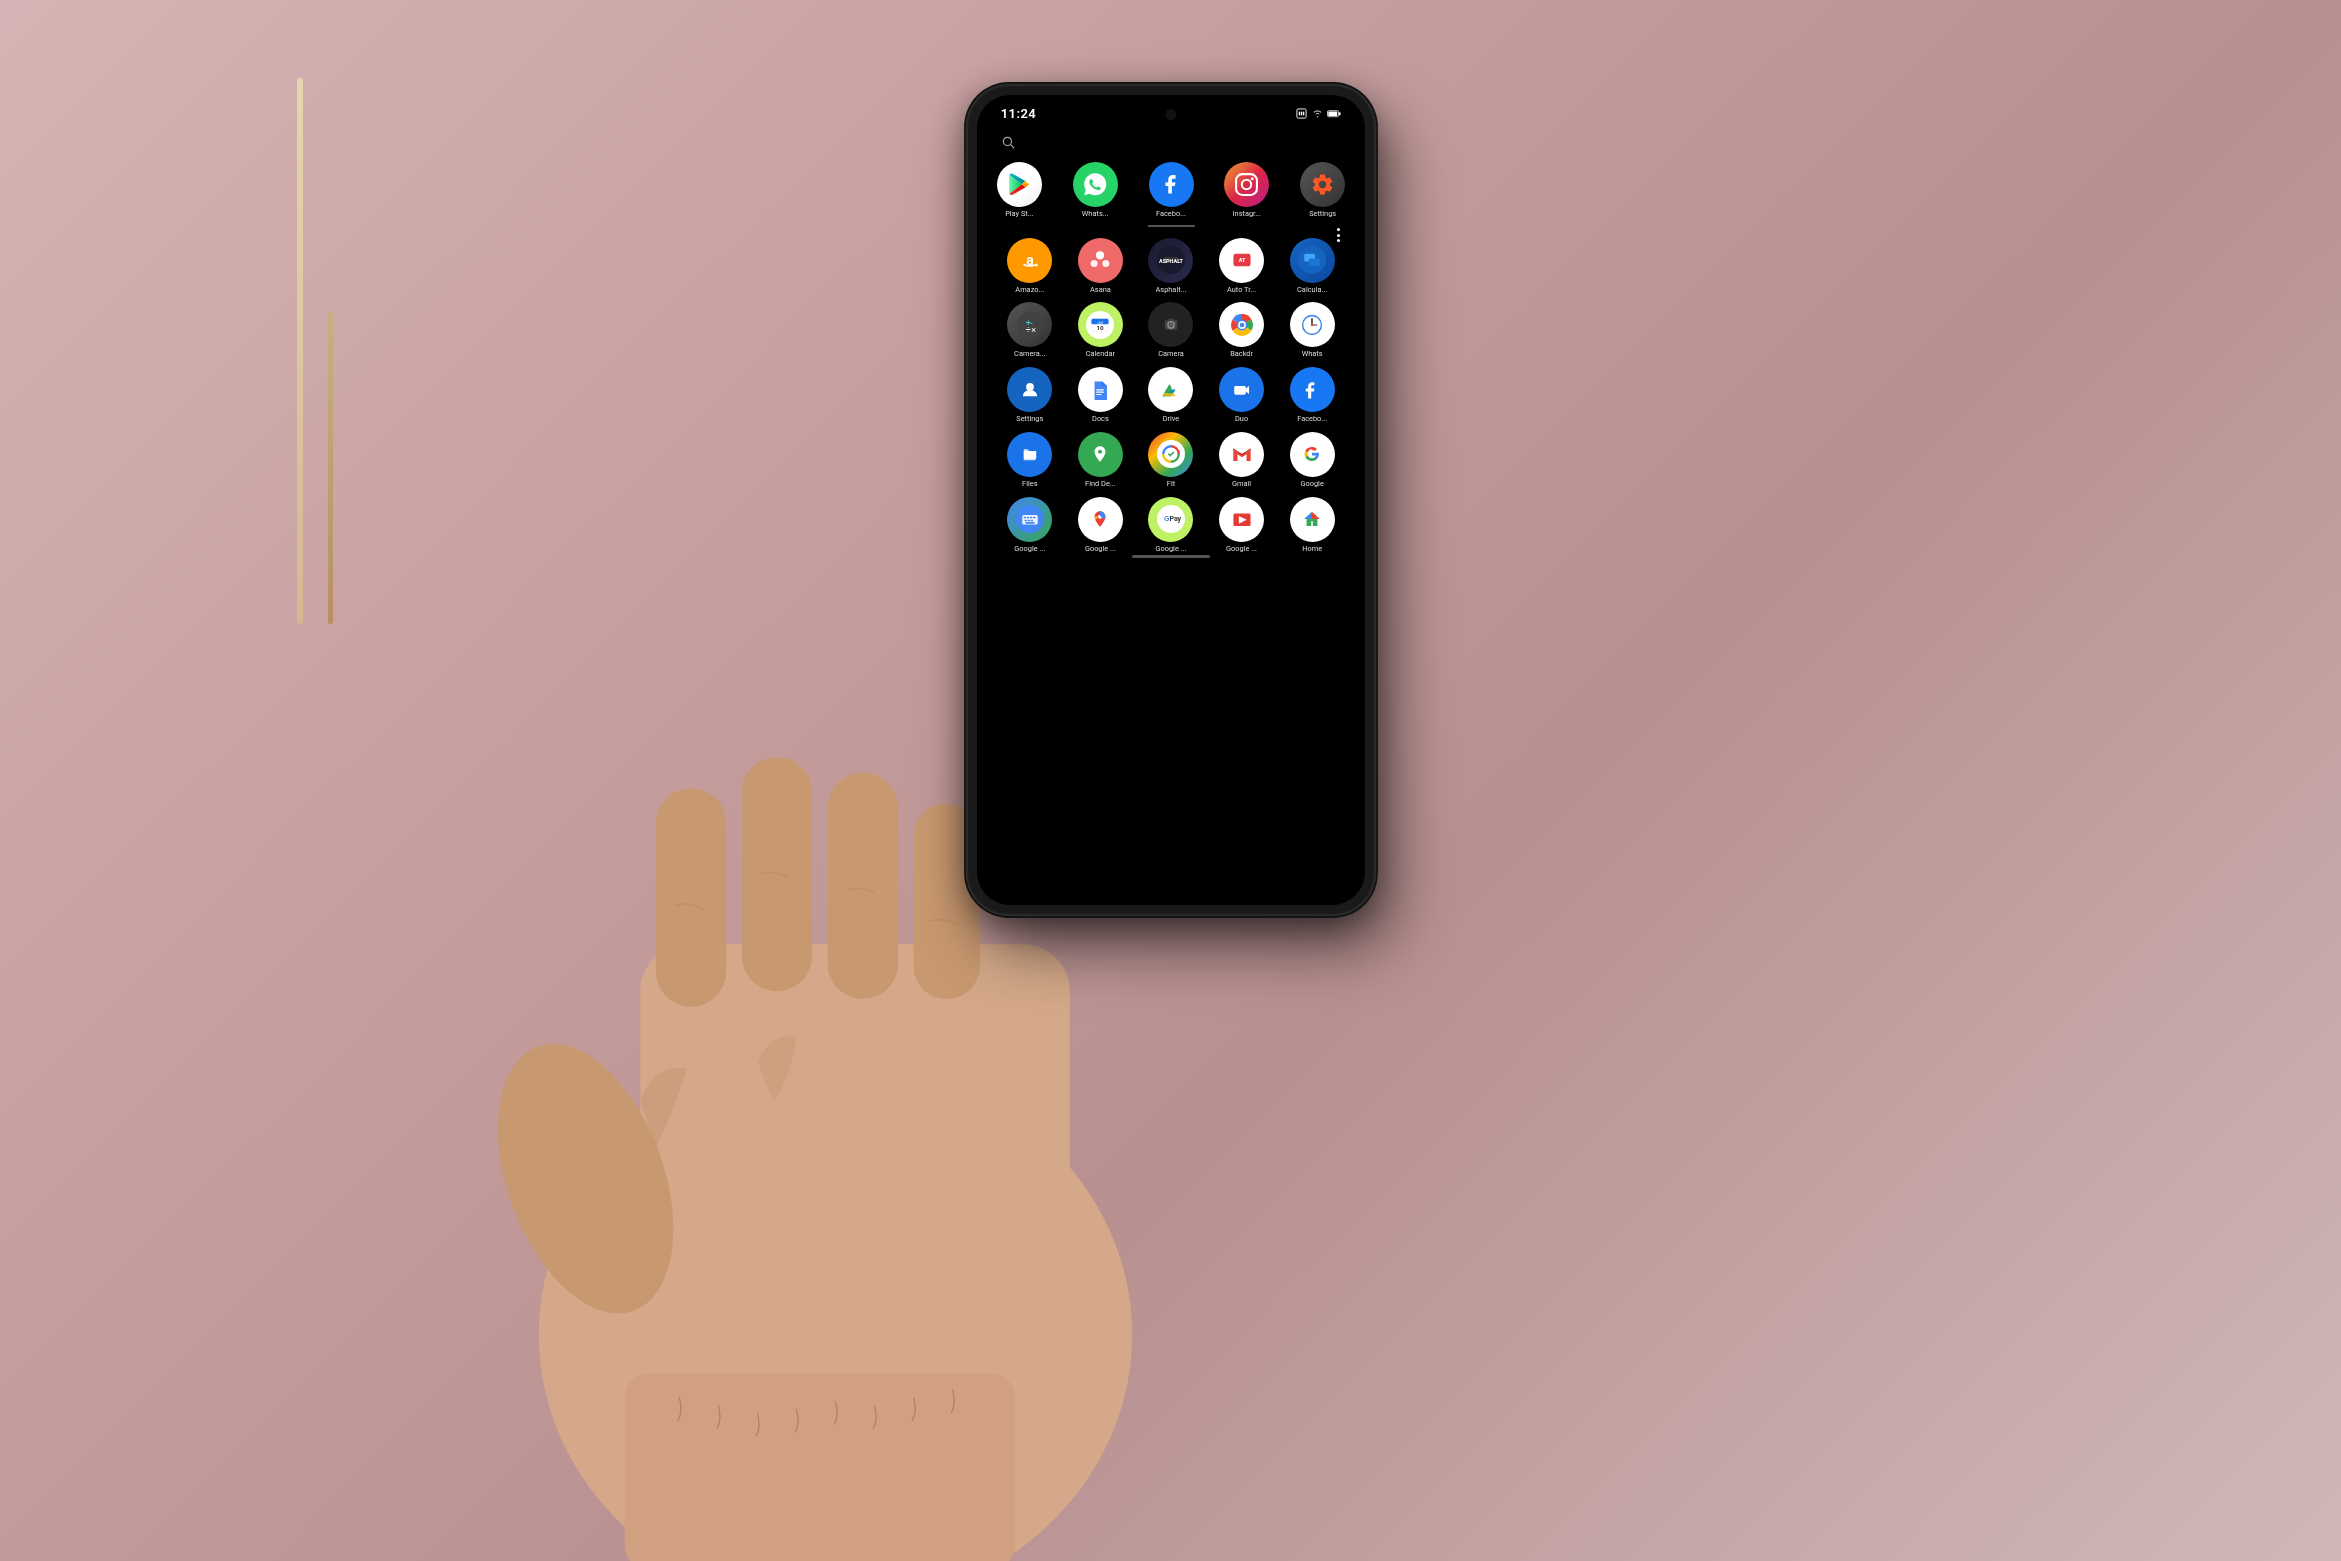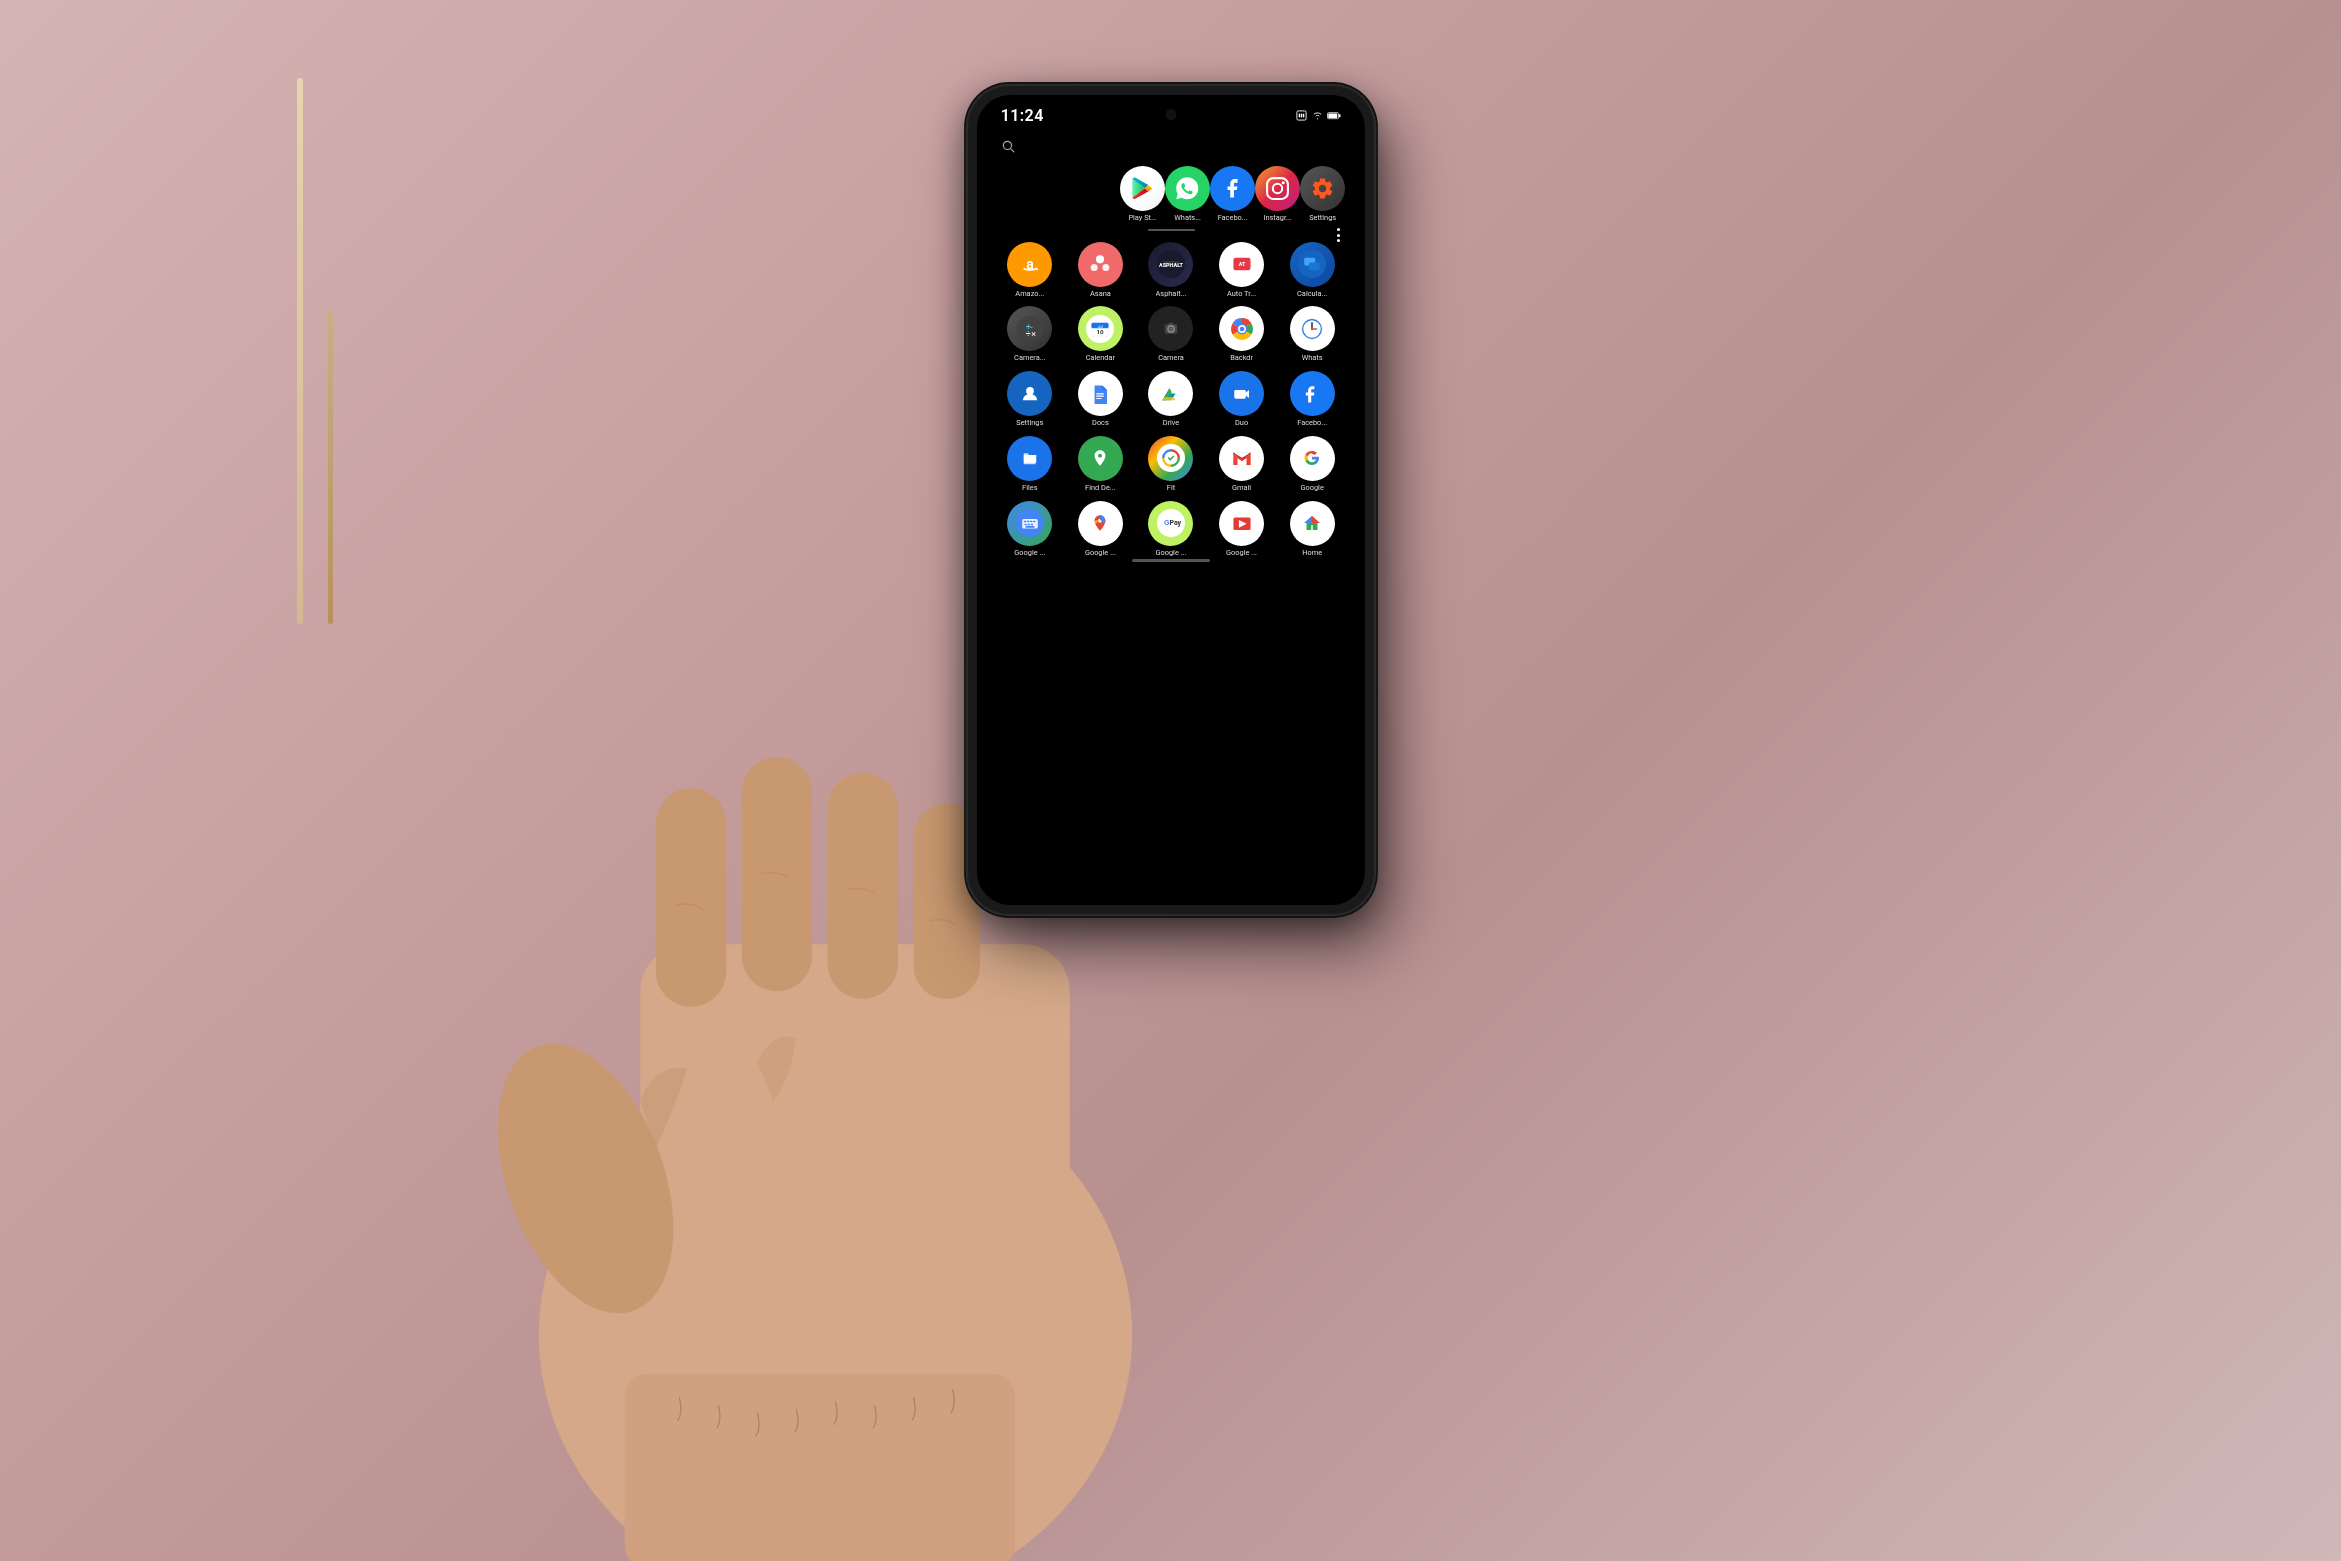--- a/index.html
+++ b/index.html
@@ -85,21 +85,21 @@
     .status-bar {
       display: flex;
       align-items: center;
       justify-content: space-between;
       padding: 11px 23.4px 6.2px;
       color: #fff;
       font-size: 10px;
       font-weight: 500;
     }
     .status-time {
-      font-size: 16px;
+      font-size: 13px;
       font-weight: 600;
       letter-spacing: 0.4px;
     }
     .status-icons {
       display: flex;
       align-items: center;
       gap: 4.7px;
       font-size: 9.4px;
     }
     .status-notch {
@@ -141,21 +141,21 @@
     .dot {
       width: 3.1px;
       height: 3.1px;
       background: #fff;
       border-radius: 50%;
     }
 
     
     .pinned-row {
       display: flex;
-      justify-content: flex-end;
+      justify-content: space-between;
       align-items: flex-start;
       margin-bottom: 4.7px;
       padding: 0 3.9px;
     }
     .divider-line {
       width: 47px;
       height: 1.6px;
       background: #555;
       border-radius: 0.8px;
       margin: 6.2px auto 11px;

